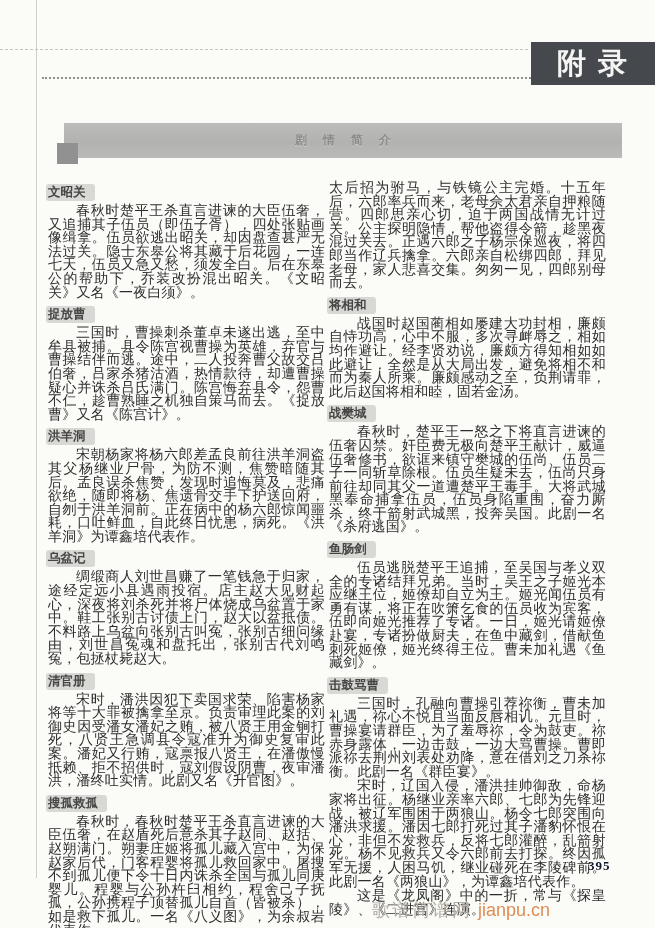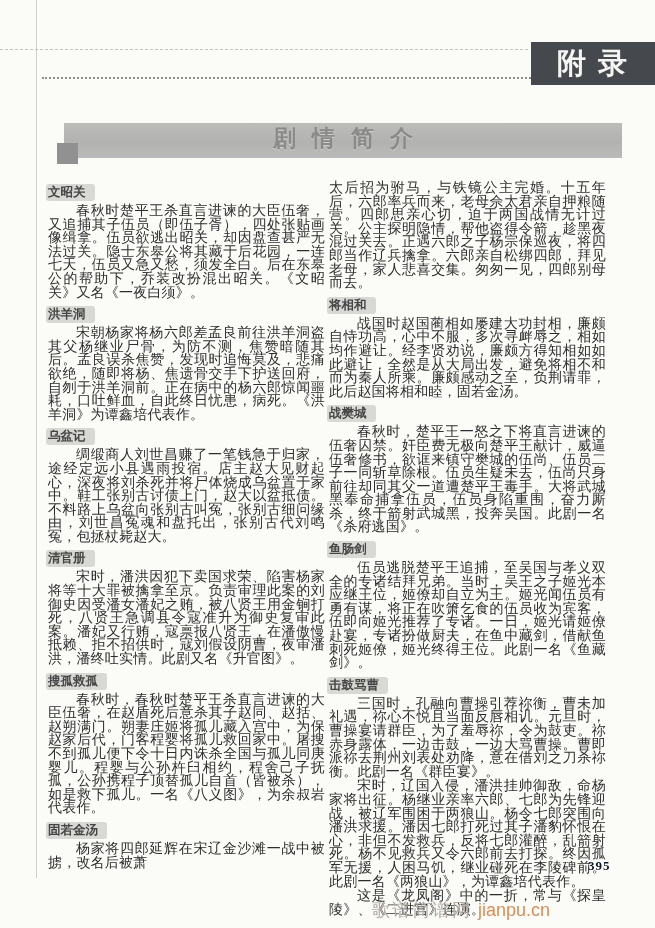--- a/index.html
+++ b/index.html
@@ -25,22 +25,22 @@
   .corner-tab {
     position:absolute; right:0; top:42px; width:124px; height:43px;
     background:#45484c; color:#f4f4f2;
     font-size:29px; font-weight:bold; letter-spacing:12px;
     display:flex; align-items:center; justify-content:center;
     padding-left:10px;
   }
   .banner {
     position:absolute; left:64px; top:123px; width:558px; height:35px;
     background:linear-gradient(180deg,#bcbcba 0%,#b2b2b0 55%,#bababa 100%);
-    color:#8a8a88; font-weight:bold; font-size:23px; letter-spacing:16px;
-    display:flex; justify-content:center;
+    color:#8a8a88; font-weight:bold; font-size:12px; letter-spacing:16px;
+    display:flex; align-items:center; justify-content:center;
     text-indent:16px; text-shadow:0 1px 0 #d0d0ce;
   }
   .banner-square {
     position:absolute; left:57px; top:143px; width:21px; height:21px;
     background:#919191;
   }
   .content {
     position:absolute; left:48px; top:181px; width:561px;
     display:flex; gap:4px;
   }
@@ -87,20 +87,24 @@
 </div>
 <div class="banner-square"></div>
 
 <div class="content">
   <div class="col">
     <div class="sec">
       <div class="sec-head"><span class="hl">文昭关</span></div>
       <p class="sec-body">春秋时楚平王杀直言进谏的大臣伍奢，又追捕其子伍员（即伍子胥），四处张贴画像缉拿。伍员欲逃出昭关，却因盘查甚严无法过关。隐士东皋公将其藏于后花园，一连七天，伍员又急又愁，须发全白。后在东皋公的帮助下，乔装改扮混出昭关。《文昭关》又名《一夜白须》。</p>
     </div>
     <div class="sec">
+      <div class="sec-head"><span class="hl">捉放曹</span></div>
+      <p class="sec-body">三国时，曹操刺杀董卓未遂出逃，至中牟县被捕。县令陈宫视曹操为英雄，弃官与曹操结伴而逃。途中，二人投奔曹父故交吕伯奢，吕家杀猪沽酒，热情款待，却遭曹操疑心并诛杀吕氏满门。陈宫悔弃县令，怨曹不仁，趁曹熟睡之机独自策马而去。《捉放曹》又名《陈宫计》。</p>
+    </div>
+    <div class="sec">
       <div class="sec-head"><span class="hl">洪羊洞</span></div>
       <p class="sec-body">宋朝杨家将杨六郎差孟良前往洪羊洞盗其父杨继业尸骨，为防不测，焦赞暗随其后。孟良误杀焦赞，发现时追悔莫及，悲痛欲绝，随即将杨、焦遗骨交手下护送回府，自刎于洪羊洞前。正在病中的杨六郎惊闻噩耗，口吐鲜血，自此终日忧患，病死。《洪羊洞》为谭鑫培代表作。</p>
     </div>
     <div class="sec">
       <div class="sec-head"><span class="hl">乌盆记</span></div>
       <p class="sec-body">绸缎商人刘世昌赚了一笔钱急于归家，途经定远小县遇雨投宿。店主赵大见财起心，深夜将刘杀死并将尸体烧成乌盆置于家中。鞋工张别古讨债上门，赵大以盆抵债。不料路上乌盆向张别古叫冤，张别古细问缘由，刘世昌冤魂和盘托出，张别古代刘鸣冤，包拯杖毙赵大。</p>
     </div>
     <div class="sec">
       <div class="sec-head"><span class="hl">清官册</span></div>
       <p class="sec-body">宋时，潘洪因犯下卖国求荣、陷害杨家将等十大罪被擒拿至京。负责审理此案的刘御史因受潘女潘妃之贿，被八贤王用金锏打死，八贤王急调县令寇准升为御史复审此案。潘妃又行贿，寇禀报八贤王，在潘傲慢抵赖、拒不招供时，寇刘假设阴曹，夜审潘洪，潘终吐实情。此剧又名《升官图》。</p>
@@ -122,21 +126,21 @@
     <div class="sec">
       <div class="sec-head"><span class="hl">将相和</span></div>
       <p class="sec-body">战国时赵国蔺相如屡建大功封相，廉颇自恃功高，心中不服，多次寻衅辱之，相如均作避让。经李贤劝说，廉颇方得知相如如此避让，全然是从大局出发，避免将相不和而为秦人所乘。廉颇感动之至，负荆请罪，此后赵国将相和睦，固若金汤。</p>
     </div>
     <div class="sec">
       <div class="sec-head"><span class="hl">战樊城</span></div>
       <p class="sec-body">春秋时，楚平王一怒之下将直言进谏的伍奢囚禁。奸臣费无极向楚平王献计，威逼伍奢修书，欲诓来镇守樊城的伍尚、伍员二子一同斩草除根。伍员生疑未去，伍尚只身前往却同其父一道遭楚平王毒手。大将武城黑奉命捕拿伍员，伍员身陷重围，奋力厮杀，终于箭射武城黑，投奔吴国。此剧一名《杀府逃国》。</p>
     </div>
     <div class="sec">
       <div class="sec-head"><span class="hl">鱼肠剑</span></div>
-      <p class="sec-body">伍员逃脱楚平王追捕，至吴国与孝义双全的专诸结拜兄弟。当时，吴王之子姬光本应继王位，姬僚却自立为王。姬光闻伍员有勇有谋，将正在吹箫乞食的伍员收为宾客，伍即向姬光推荐了专诸。一日，姬光请姬僚赴宴，专诸扮做厨夫，在鱼中藏剑，借献鱼刺死姬僚，姬光终得王位。此剧一名《鱼藏剑》。</p>
+      <p class="sec-body">伍员逃脱楚平王追捕，至吴国与孝义双全的专诸结拜兄弟。当时，吴王之子姬光本应继王位，姬僚却自立为王。姬光闻伍员有勇有谋，将正在吹箫乞食的伍员收为宾客，伍即向姬光推荐了专诸。一日，姬光请姬僚赴宴，专诸扮做厨夫，在鱼中藏剑，借献鱼刺死姬僚，姬光终得王位。曹未加礼遇《鱼藏剑》。</p>
     </div>
     <div class="sec">
       <div class="sec-head"><span class="hl">击鼓骂曹</span></div>
       <p class="sec-body">三国时，孔融向曹操引荐祢衡，曹未加礼遇，祢心不悦且当面反唇相讥。元旦时，曹操宴请群臣，为了羞辱祢，令为鼓吏。祢赤身露体，一边击鼓，一边大骂曹操。曹即派祢去荆州刘表处劝降，意在借刘之刀杀祢衡。此剧一名《群臣宴》。</p>
     </div>
     <div class="sec">
       <p class="sec-body">宋时，辽国入侵，潘洪挂帅御敌，命杨家将出征。杨继业亲率六郎、七郎为先锋迎战，被辽军围困于两狼山。杨令七郎突围向潘洪求援。潘因七郎打死过其子潘豹怀恨在心，非但不发救兵，反将七郎灌醉，乱箭射死。杨不见救兵又令六郎前去打探。终因孤军无援，人困马饥，继业碰死在李陵碑前。此剧一名《两狼山》，为谭鑫培代表作。</p>
     </div>
     <div class="sec">
       <p class="sec-body">这是《龙凤阁》中的一折，常与《探皇陵》、《二进宫》连演。</p>

